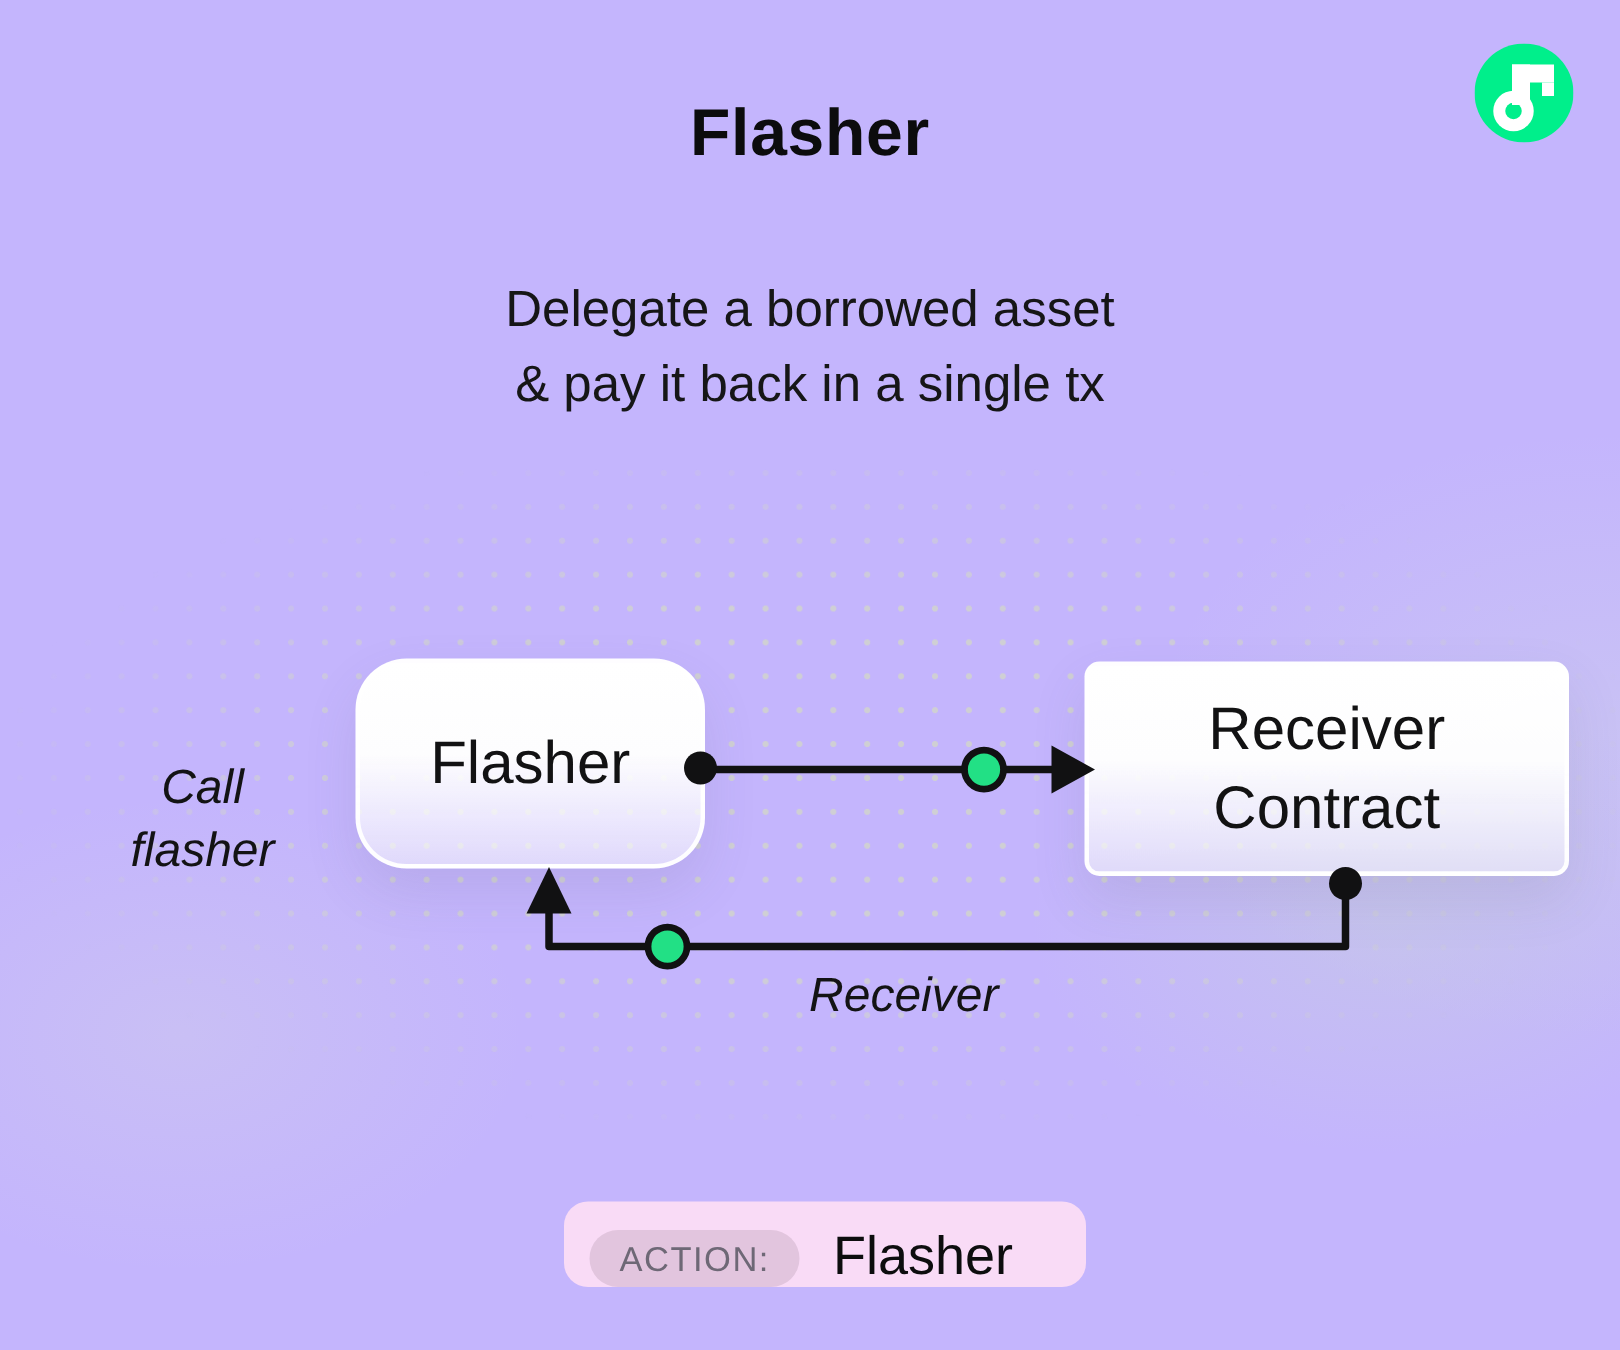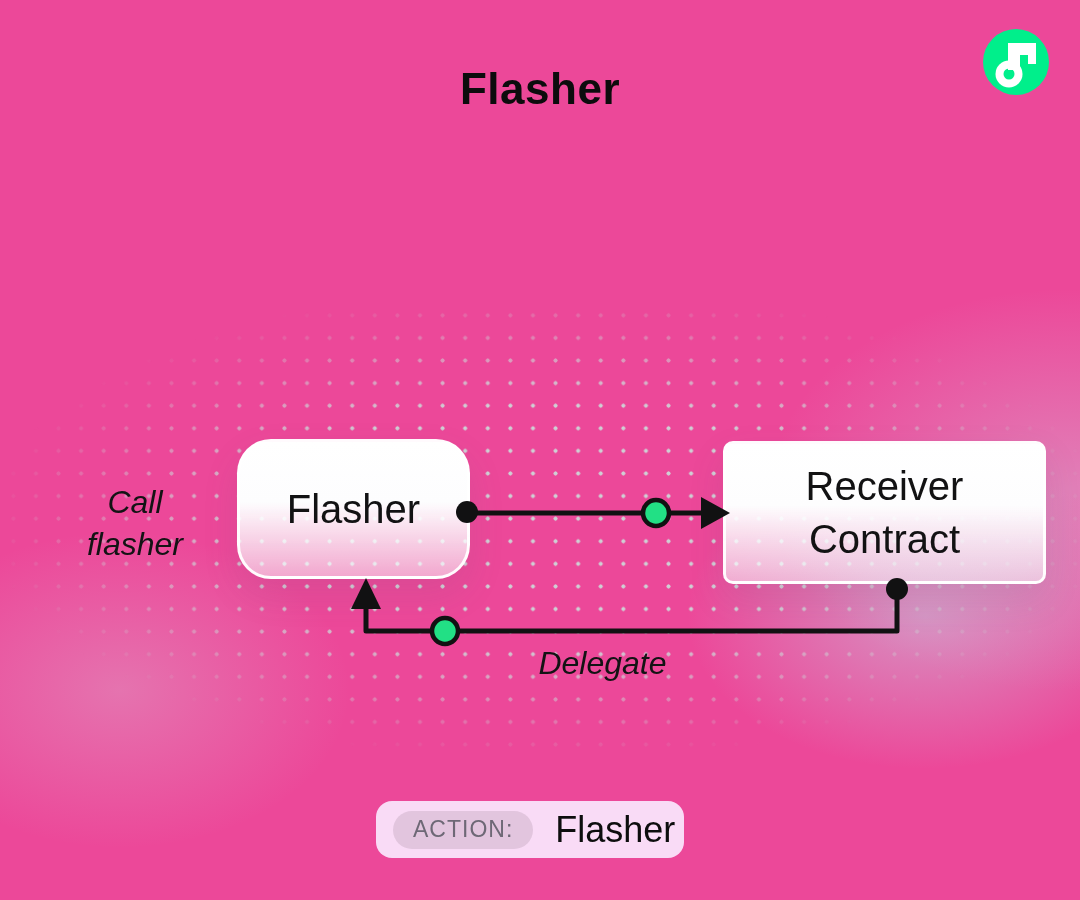--- a/index.html
+++ b/index.html
@@ -6,21 +6,21 @@
   html, body { width: 1080px; height: 900px; }
   body {
     font-family: "Liberation Sans", "DejaVu Sans", sans-serif;
     background: #efeff0;
     overflow: hidden;
   }
   .poster {
     position: relative;
     width: 1080px;
     height: 900px;
-    background: #ec4899;
+    background: #c4b5fd;
     overflow: hidden;
   }
   
   .bg-tint {
     position: absolute;
     inset: 0;
     background:
       radial-gradient(ellipse 340px 220px at 925px 615px, rgba(198,204,226,0.55), transparent 70%),
       radial-gradient(ellipse 420px 280px at 1070px 490px, rgba(208,213,232,0.40), transparent 72%),
       radial-gradient(ellipse 320px 220px at 120px 690px, rgba(213,215,226,0.30), transparent 72%);
@@ -82,30 +82,30 @@
   }
   .lbl {
     position: absolute;
     font-style: italic;
     font-size: 32px;
     line-height: 1.32;
     color: #131314;
     text-align: center;
   }
   .lbl-delegate { left: 498px; top: 376px; width: 180px; }
-  .lbl-call     { left: 55px;  top: 481px; width: 160px; text-align: center; }
+  .lbl-call     { left: 55px;  top: 503px; width: 160px; text-align: center; }
   .lbl-repay    { left: 460px; top: 642px; width: 285px; }
   .action-pill {
     position: absolute;
     left: 376px; top: 801px;
-    width: 308px; height: 57px;
+    width: 348px; height: 57px;
     background: #f9dbf6;
     border-radius: 16px;
     display: flex;
-    align-items: center;
+    align-items: flex-end;
   }
   .action-badge {
     margin-left: 17px;
     height: 38px;
     padding: 0 20px;
     background: #e2c5de;
     border-radius: 19px;
     display: flex;
     align-items: center;
     font-size: 23px;
@@ -130,20 +130,22 @@
 
   <svg class="logo" viewBox="0 0 66 66" aria-hidden="true">
     <circle cx="33" cy="33" r="33" fill="#00ef8b"></circle>
     <circle cx="26" cy="45" r="13.5" fill="#ffffff"></circle>
     <circle cx="26" cy="45" r="5.5" fill="#00ef8b"></circle>
     <rect x="25" y="14" width="28" height="12" fill="#ffffff"></rect>
     <rect x="25" y="14" width="12" height="27" fill="#ffffff"></rect>
     <rect x="45" y="26" width="8" height="9" fill="#ffffff"></rect>
   </svg>
 
+  <div class="subtitle">Delegate a borrowed asset
+&amp; pay it back in a single tx</div>
 
   <div class="node node-flasher">
     <span class="node-label">Flasher</span>
   </div>
   <div class="node node-receiver">
     <span class="node-label">Receiver Contract</span>
   </div>
 
   <svg class="edge-layer" viewBox="0 0 1080 900" aria-hidden="true">
     <defs>
@@ -168,20 +170,20 @@
     <g>
       <polyline points="897,591 897,631 366,631 366,606" fill="none" stroke="#111112" stroke-width="5" stroke-linejoin="round"></polyline>
       <line x1="460" y1="631" x2="524" y2="631" stroke="url(#trailLeft)" stroke-width="5"></line>
       <circle cx="897" cy="589" r="11" fill="#111112"></circle>
       <polygon points="366,578 351,609 381,609" fill="#111112"></polygon>
       <circle cx="445" cy="631" r="13" fill="#22e085" stroke="#111112" stroke-width="4.5"></circle>
     </g>
   </svg>
 
   <div class="lbl lbl-call">Call flasher</div>
-  <div class="lbl lbl-repay">Delegate</div>
+  <div class="lbl lbl-repay">Receiver</div>
 
   <div class="action-pill">
     <span class="action-badge">ACTION:</span>
     <span class="action-value">Flasher</span>
   </div>
 
 </div>
 
 </body></html>

